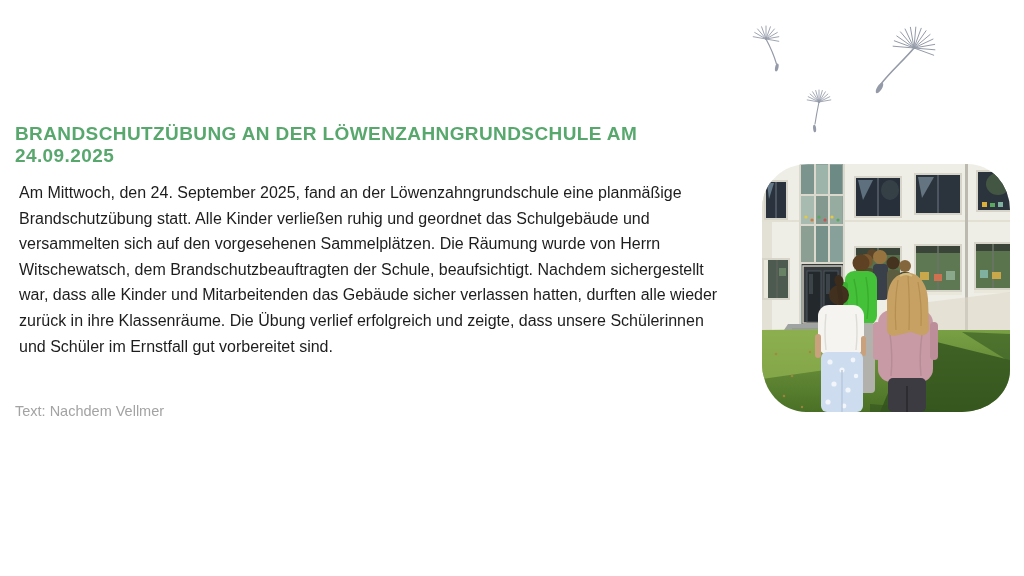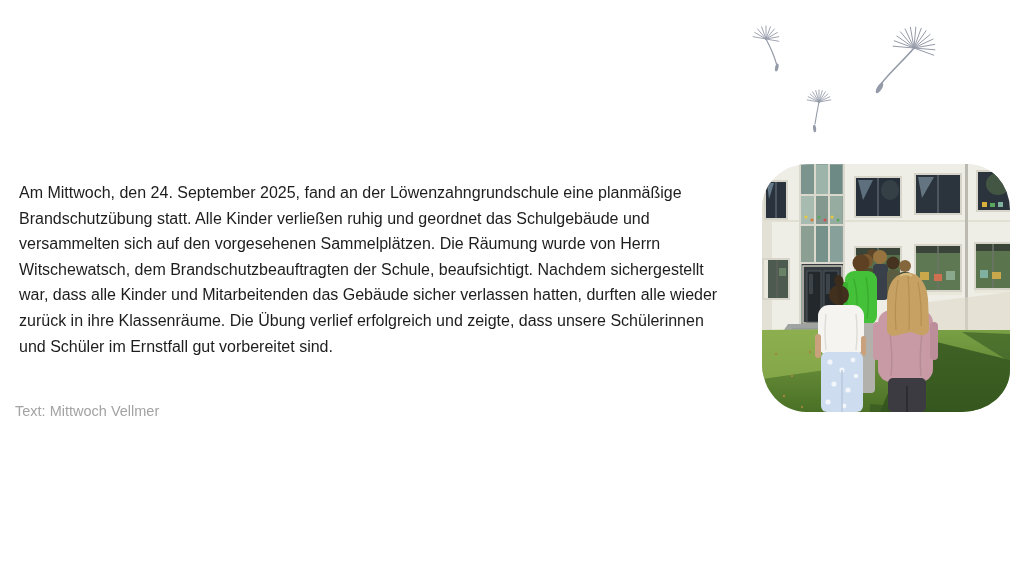--- a/index.html
+++ b/index.html
@@ -91,24 +91,25 @@
           <line x1="19" y1="14" x2="25.4" y2="3.8"></line>
         <line x1="19" y1="14" x2="27.9" y2="6"></line>
           <line x1="19" y1="14" x2="29.8" y2="8.7"></line>
         <line x1="19" y1="14" x2="30.8" y2="11.9"></line>
       </g>
       <path class="dl-line" stroke-width="1.1" d="M19,14 Q16.5,26 15,36"></path>
       <ellipse class="dl-seed" cx="14.6" cy="40.5" rx="1.5" ry="3.8" transform="rotate(-6 14.6 40.5)"></ellipse>
     </svg>
   </div>
 
+  <h1 class="heading">Brandschutzübung an der Löwenzahngrundschule am 24.09.2025</h1>
 
   <p class="body-text">Am Mittwoch, den 24. September 2025, fand an der Löwenzahngrundschule eine planmäßige Brandschutzübung statt. Alle Kinder verließen ruhig und geordnet das Schulgebäude und versammelten sich auf den vorgesehenen Sammelplätzen. Die Räumung wurde von Herrn Witschewatsch, dem Brandschutzbeauftragten der Schule, beaufsichtigt. Nachdem sichergestellt war, dass alle Kinder und Mitarbeitenden das Gebäude sicher verlassen hatten, durften alle wieder zurück in ihre Klassenräume. Die Übung verlief erfolgreich und zeigte, dass unsere Schülerinnen und Schüler im Ernstfall gut vorbereitet sind.</p>
 
-  <p class="credit">Text: Mittwoch Vellmer</p>
+  <p class="credit">Text: Nachdem Vellmer</p>
 
   <figure class="photo" role="img" aria-label="Kinder stehen in einer Reihe auf dem Rasen vor dem weißen Schulgebäude">
     <svg viewBox="0 0 248 248" preserveAspectRatio="none">
       <defs>
         <linearGradient id="grassGrad" x1="0" y1="0" x2="0" y2="1">
           <stop offset="0" stop-color="#7aa045"></stop>
             <stop offset="1" stop-color="#4a7026"></stop>
         </linearGradient>
       </defs>
 

